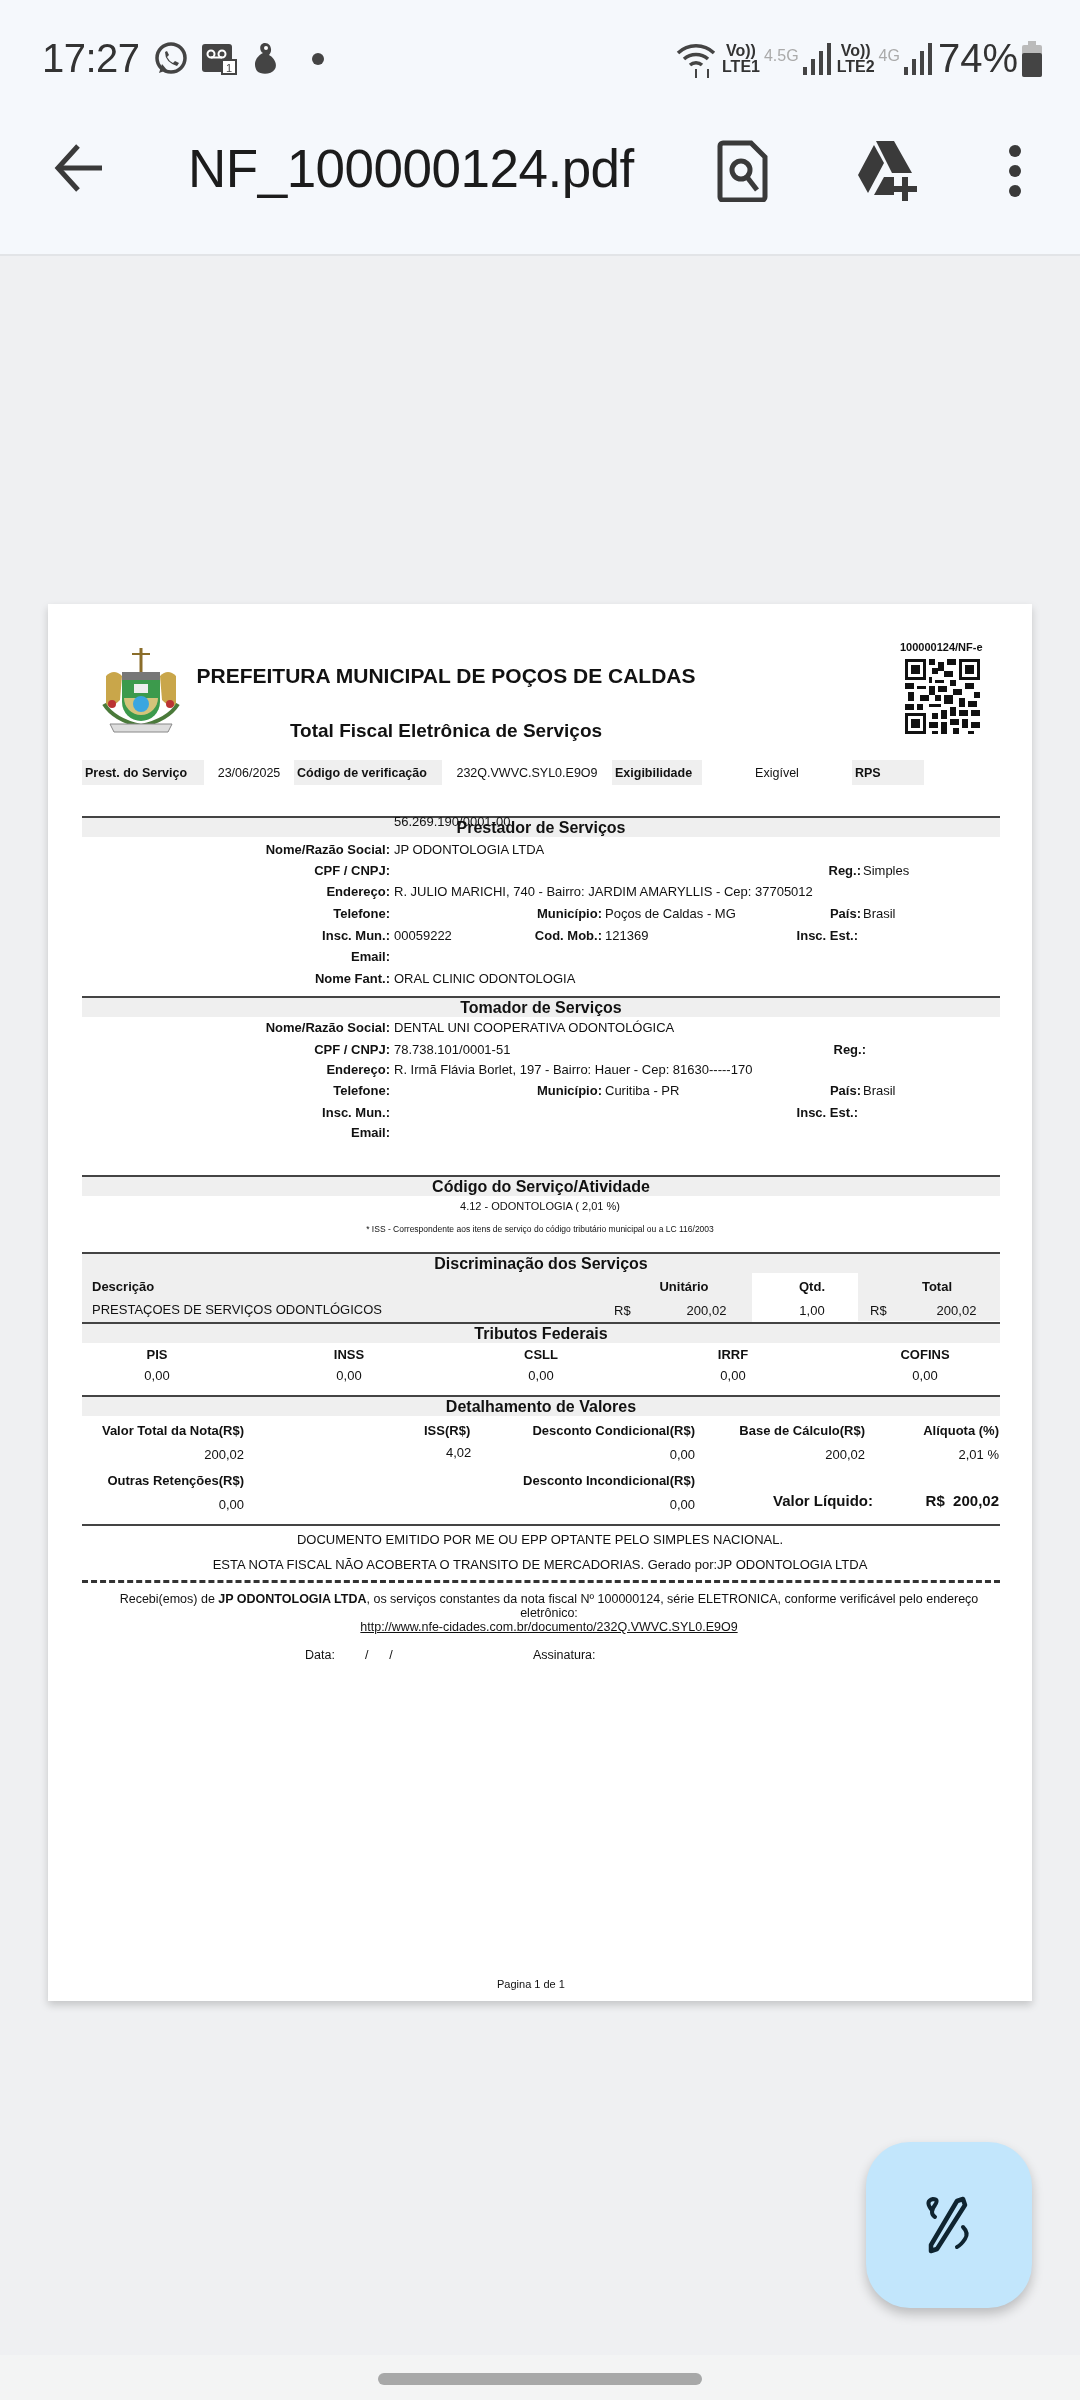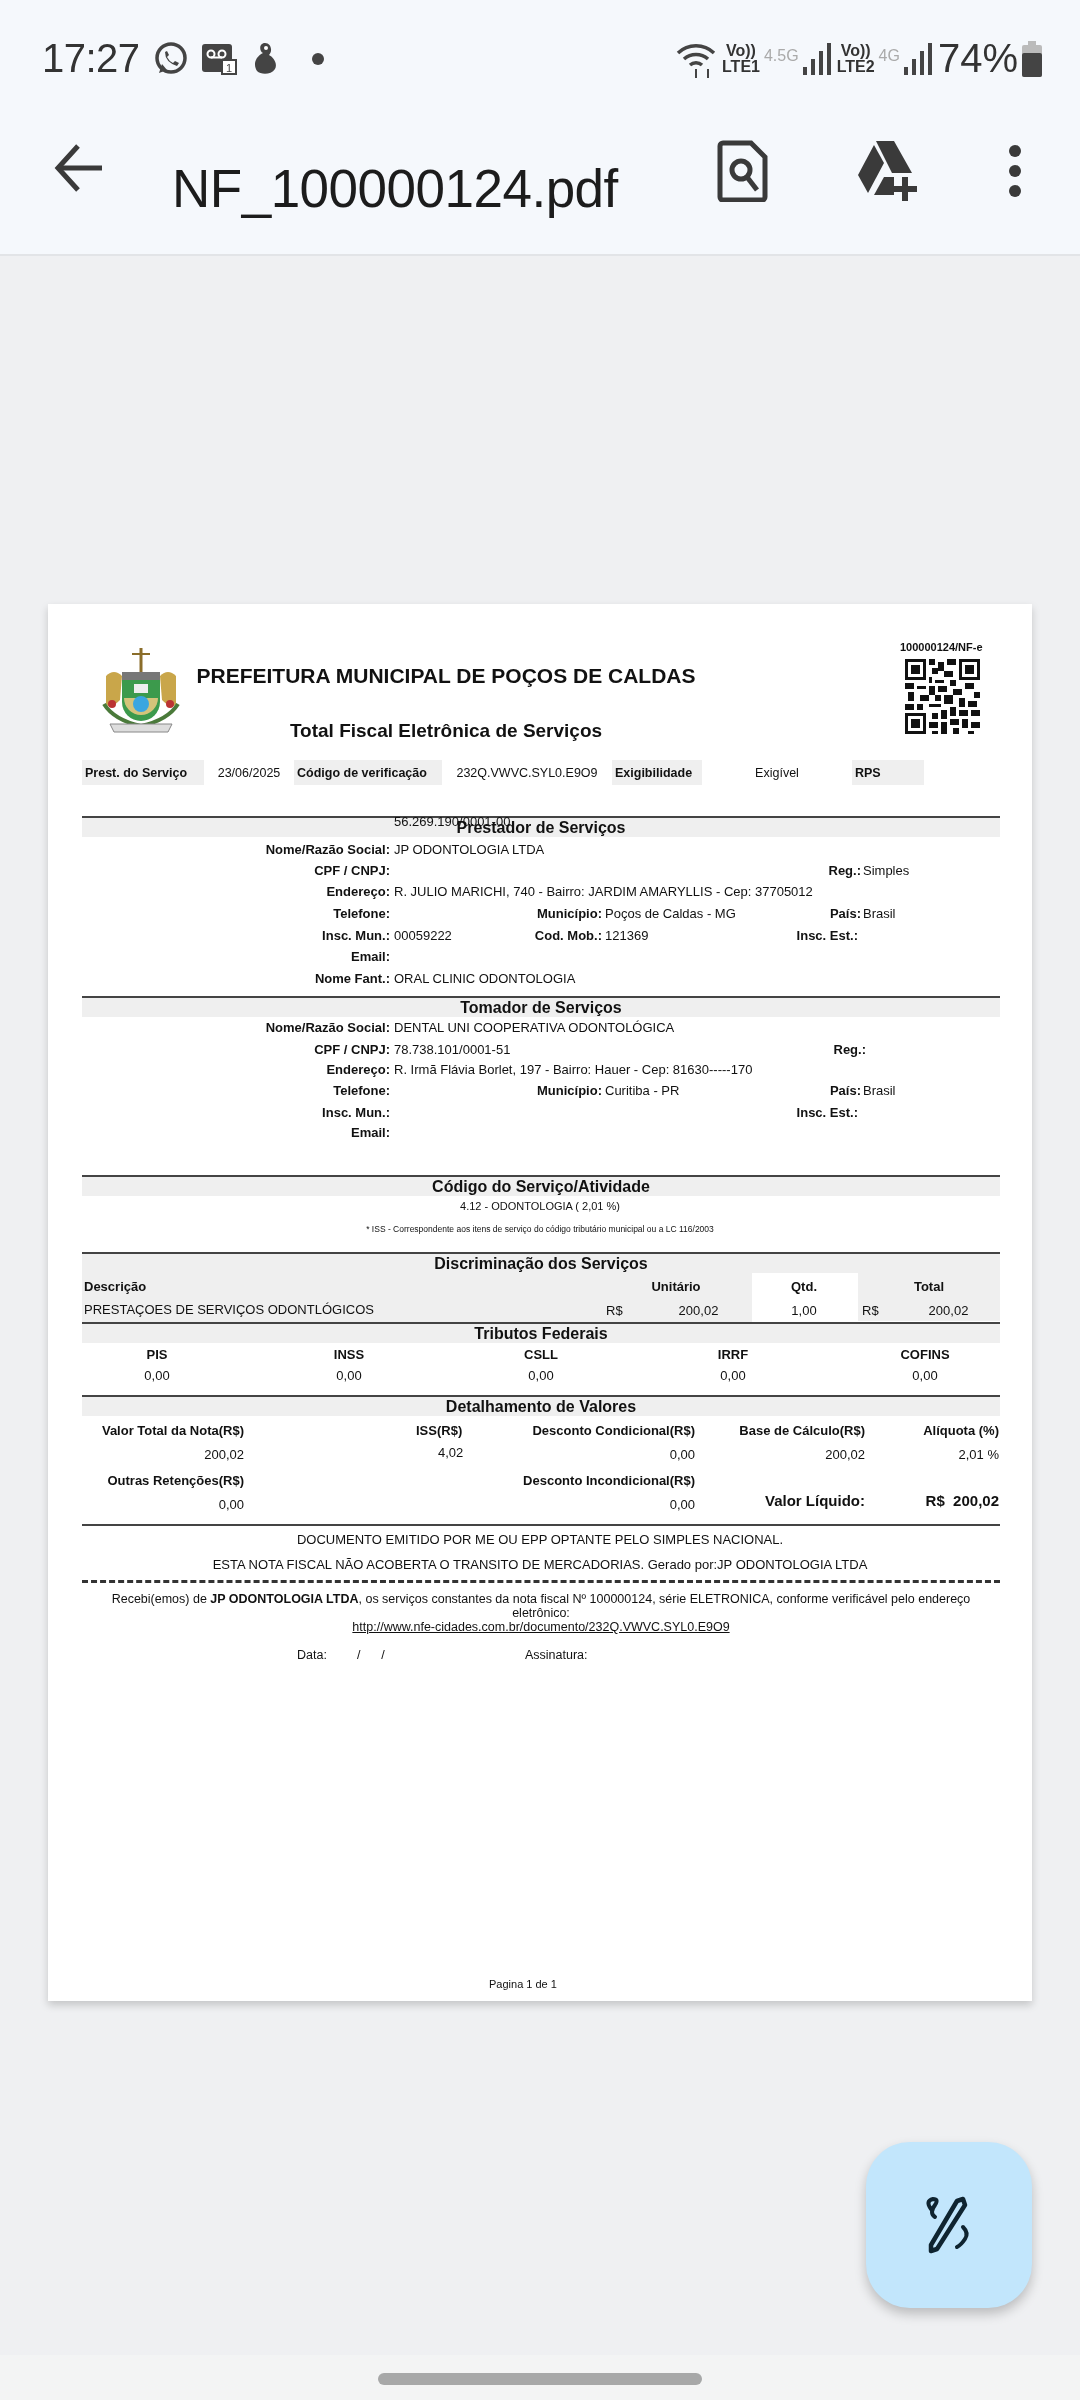--- a/index.html
+++ b/index.html
@@ -12,42 +12,42 @@
   .status-icons-left { position: absolute; left: 152px; top: 40px; display: flex; gap: 12px; align-items: center; }
   .sicon { display: inline-block; }
   .status-right { position: absolute; right: 38px; top: 36px; display: flex; align-items: center; gap: 4px; color: #333; }
   .net-label { font-size: 16px; line-height: 16px; font-weight: bold; color: #333; text-align: center; }
   .net-gen { font-size: 16px; color: #aaa; align-self: flex-start; margin-top: 4px; }
   .battery-pct { font-size: 40px; color: #333; }
 
   
   .app-bar { position: absolute; left: 0; top: 120px; width: 1080px; height: 136px; background: #f5f8fc; border-bottom: 2px solid #e2e4e7; }
   .back-btn { position: absolute; left: 50px; top: 140px; width: 70px; height: 60px; }
-  .file-title { position: absolute; left: 172px; top: 138px; font-size: 53px; color: #1c1c1c; letter-spacing: -0.5px; margin-top: 20px; }
+  .file-title { position: absolute; left: 188px; top: 138px; font-size: 53px; color: #1c1c1c; letter-spacing: -0.5px; }
   .tb-btn { position: absolute; top: 136px; width: 70px; height: 70px; display: flex; align-items: center; justify-content: center; }
 
   
   .page { position: absolute; left: 48px; top: 604px; width: 984px; height: 1397px; background: #fff; box-shadow: 0 4px 8px rgba(0,0,0,0.18); }
   .crest { position: absolute; left: 100px; top: 646px; width: 82px; height: 96px; }
   .h-title { position: absolute; left: 0; width: 892px; text-align: center; font-weight: bold; }
   .qr-label { position: absolute; left: 900px; top: 641px; font-size: 11px; font-weight: bold; }
   .qr { position: absolute; left: 905px; top: 659px; width: 75px; height: 75px; }
 
   .hdr-table { position: absolute; left: 82px; top: 760px; width: 918px; border-collapse: separate; border-spacing: 0; font-size: 12.5px; }
   .hdr-table td { padding: 1px 3px; height: 25px; vertical-align: middle; }
   .hdr-table td.lbl { background: #efefef; font-weight: bold; }
   .hdr-table td.val { text-align: center; }
 
   .sec-head { position: absolute; left: 82px; width: 918px; height: 21px; background: #efefef; border-top: 2px solid #444; text-align: center; font-weight: bold; font-size: 16px; line-height: 19px; }
   .kv-lbl { position: absolute; font-size: 13px; font-weight: bold; text-align: right; white-space: nowrap; }
   .kv-val { position: absolute; font-size: 13px; white-space: nowrap; }
 
   .small-center { position: absolute; left: 0; width: 1080px; text-align: center; }
   .grey-cell { position: absolute; background: #efefef; }
-  .abs { position: absolute; white-space: nowrap; }
+  .abs { position: absolute; white-space: nowrap; margin-left: 8px; }
   .bold { font-weight: bold; }
   .right { text-align: center; }
   .center { text-align: center; }
 
   .rule { position: absolute; left: 82px; width: 918px; height: 0; border-top: 2px solid #444; }
   .dash { position: absolute; left: 82px; width: 918px; height: 0; border-top: 3px dashed #333; }
 
   .fab { position: absolute; left: 866px; top: 2142px; width: 166px; height: 166px; border-radius: 44px; background: #c2e6fc; box-shadow: 0 6px 12px rgba(0,0,0,0.22); display: flex; align-items: center; justify-content: center; }
   .nav-bar { position: absolute; left: 0; top: 2355px; width: 1080px; height: 45px; background: #f3f4f4; }
   .nav-handle { position: absolute; left: 378px; top: 2373px; width: 324px; height: 12px; border-radius: 6px; background: #a7a8a8; }

